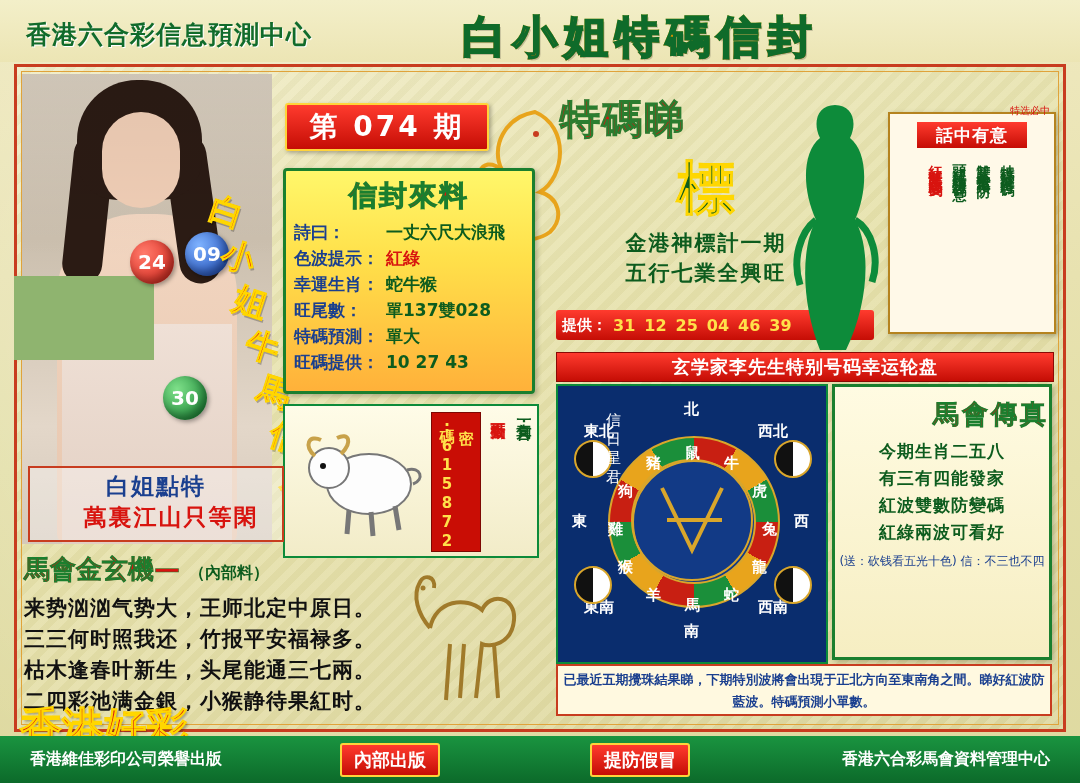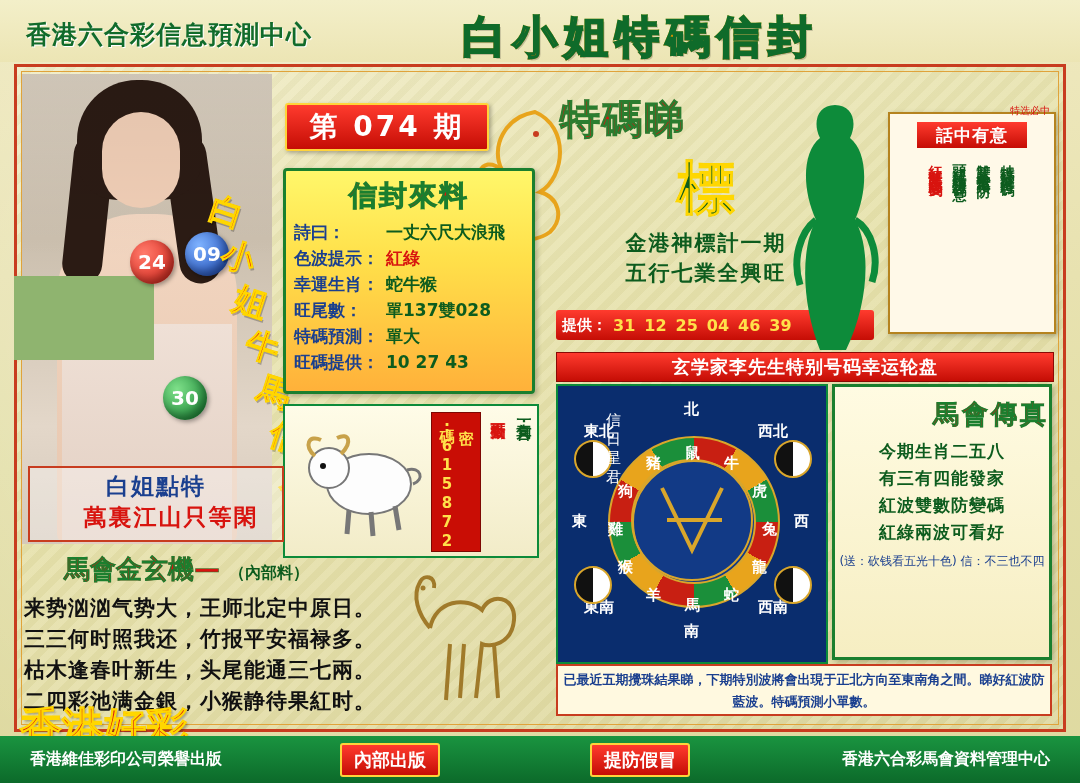--- a/index.html
+++ b/index.html
@@ -144,21 +144,21 @@
   .bukeBox{position:absolute;left:198px;top:6px;width:24px;height:110px;font-size:15px;color:#d8140f;}
   .yijuBox{position:absolute;left:224px;top:6px;width:24px;height:110px;font-size:15px;color:#0d5c1e;}
   .riqi{position:absolute;left:146px;top:-2px;font-size:15px;color:#fff;margin-left:28px;}
   
   .baijie{position:absolute;left:28px;top:466px;width:252px;height:72px;
     border:2px solid #c83c1f;background:rgba(255,255,255,.35);text-align:center;}
   .baijie .l1{font-size:23px;font-weight:bold;color:#1a3f8f;margin-top:3px;letter-spacing:2px;}
   .baijie .l2{font-size:23px;font-weight:bold;color:#d8140f;letter-spacing:2px;margin-left:30px;}
   
   .jinxuan{position:absolute;left:24px;top:552px;width:520px;height:164px;}
-  .jinxuan .title{font-size:26px;font-weight:bold;color:#d8140f;margin-left:40px;-webkit-text-stroke:.5px #1a7f2e;}
+  .jinxuan .title{font-size:26px;font-weight:bold;color:#d8140f;-webkit-text-stroke:.5px #1a7f2e;}
   .jinxuan .title .sub{font-size:16px;color:#0d5c1e;-webkit-text-stroke:0;}
   .jinxuan .poem{margin-top:6px;font-size:21px;font-weight:bold;color:#111;line-height:31px;letter-spacing:1px;}
   
   .camel{position:absolute;left:390px;top:548px;width:150px;height:170px;}
   
   .wm1{position:absolute;left:20px;top:700px;font-size:42px;font-weight:bold;color:#d8140f;
     -webkit-text-stroke:1px #ffd700;text-shadow:2px 2px 2px rgba(0,0,0,.25);}
   .wm2{position:absolute;left:345px;top:700px;font-size:44px;font-weight:bold;color:#d8140f;margin-top:48px;
     -webkit-text-stroke:1px #ffd700;}
   

